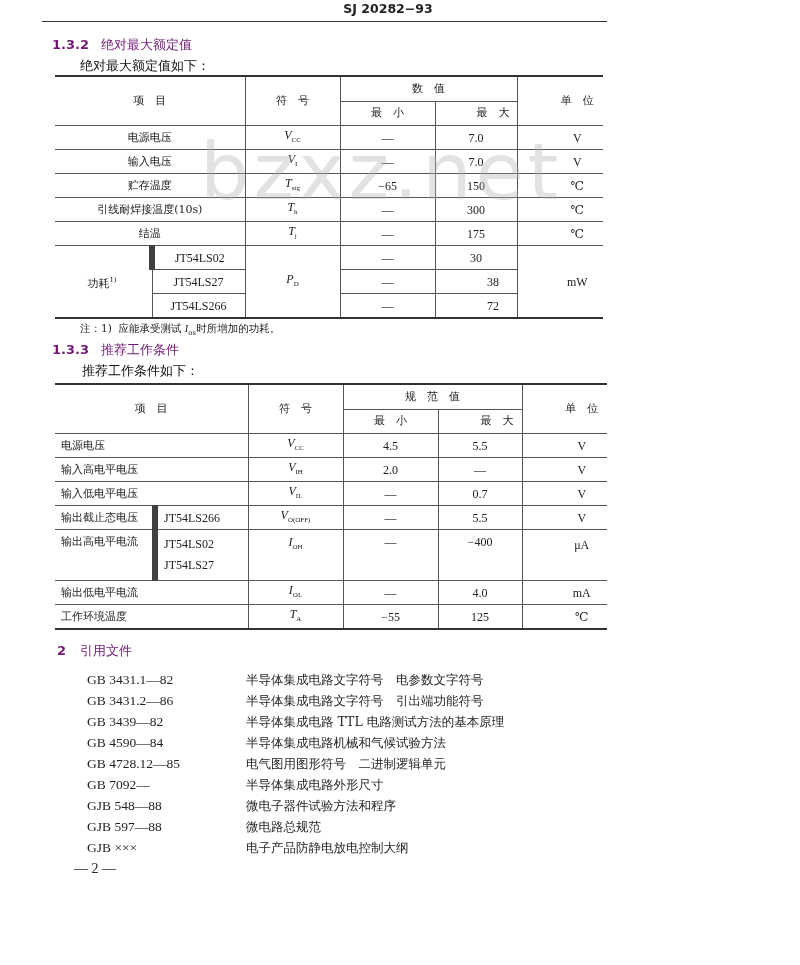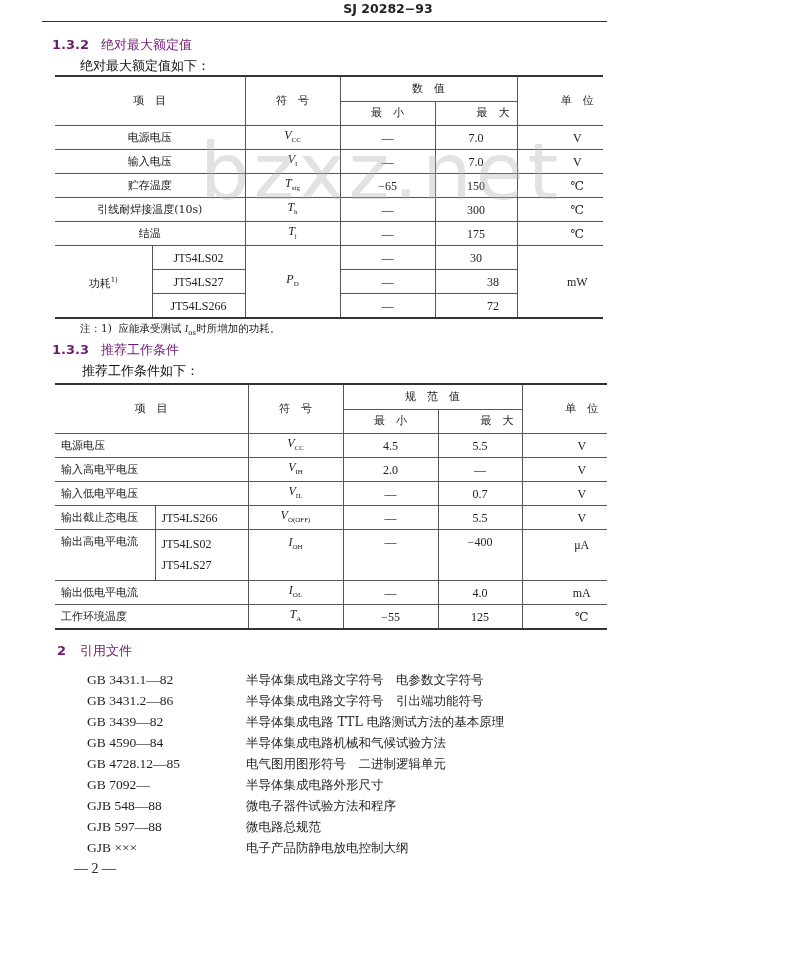--- a/index.html
+++ b/index.html
@@ -21,21 +21,21 @@
     table.spec {
       position: absolute; border-collapse: collapse; font-size: 11px; color: #222;
       border-top: 2px solid #333; border-bottom: 2px solid #333;
     }
     table.spec td {
       border: 1px solid #555; padding: 0; text-align: center; vertical-align: middle;
       height: 23px; line-height: 14px;
     }
     table.spec tr td:first-child { border-left: none; }
     table.spec tr td:last-child { border-right: none; padding-left: 34px; }
-    table.spec td.noleft { border-left: 1px solid #404040; }
+    table.spec td.noleft { border-left: 6px solid #404040; }
     table.spec td.lft { text-align: left; padding-left: 6px; }
     .sym { font-style: italic; font-family: "Liberation Serif", "DejaVu Serif", serif; font-size: 12px; }
     .sym sub { font-style: normal; font-size: 7px; }
     .val { font-family: "Liberation Serif", "DejaVu Serif", serif; font-size: 12px; }
     .note { font-size: 10.5px; color: #222; }
     .note i { font-family: "Liberation Serif", serif; }
     .note sub { font-size: 7px; }
     .ref-row { position: absolute; font-size: 12.5px; color: #1f1f1f; }
     .ref-code { position: absolute; left: 0; font-family: "Liberation Serif", "DejaVu Serif", serif; font-size: 13.5px; white-space: nowrap; }
     .ref-title { position: absolute; left: 119px; white-space: nowrap; margin-left: 40px; }

